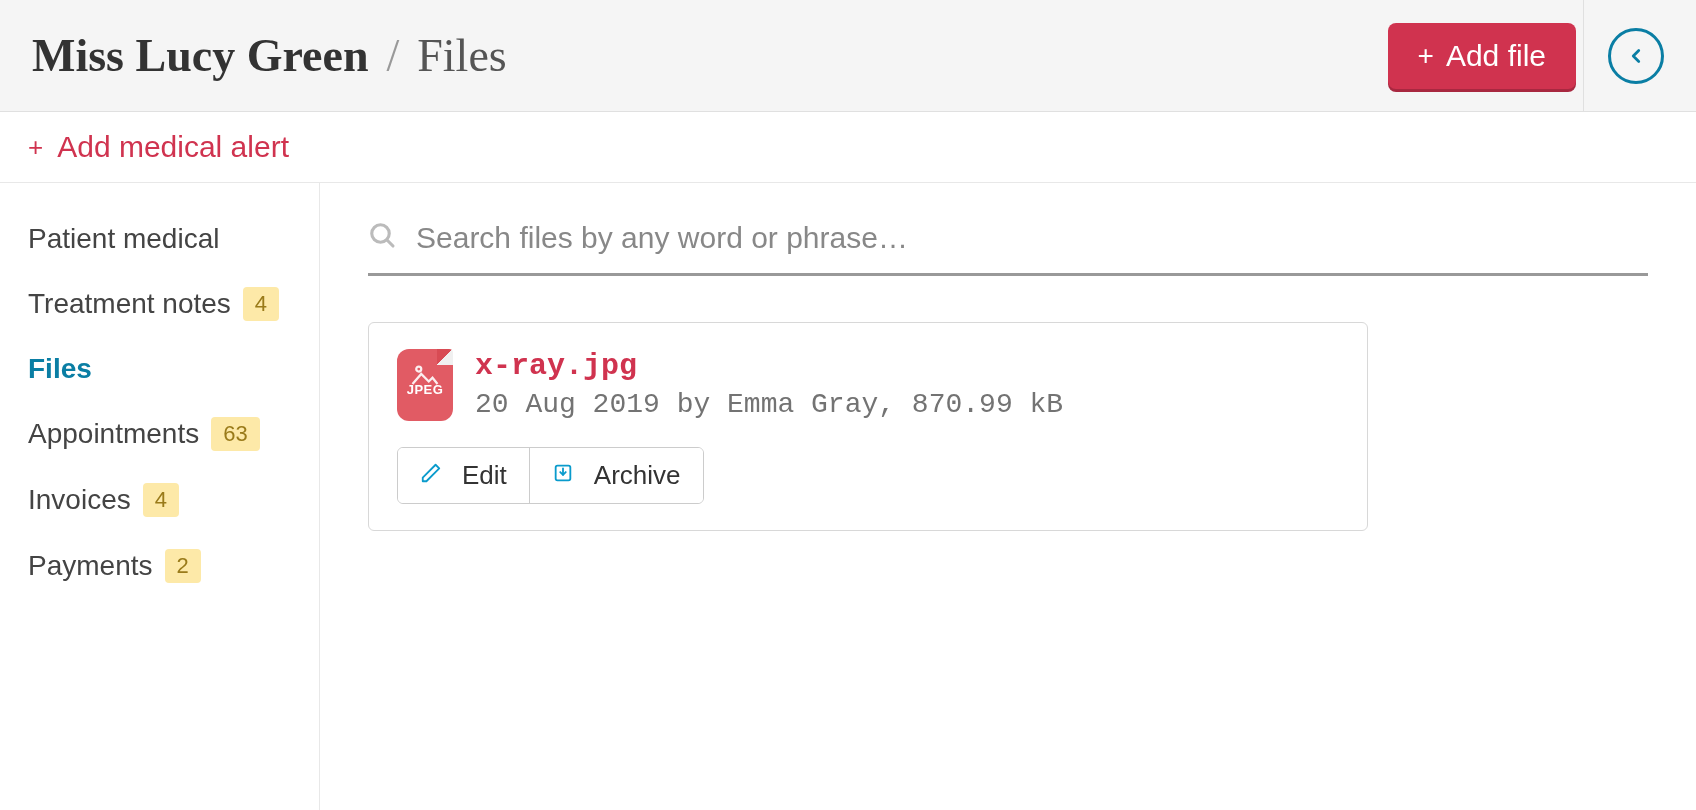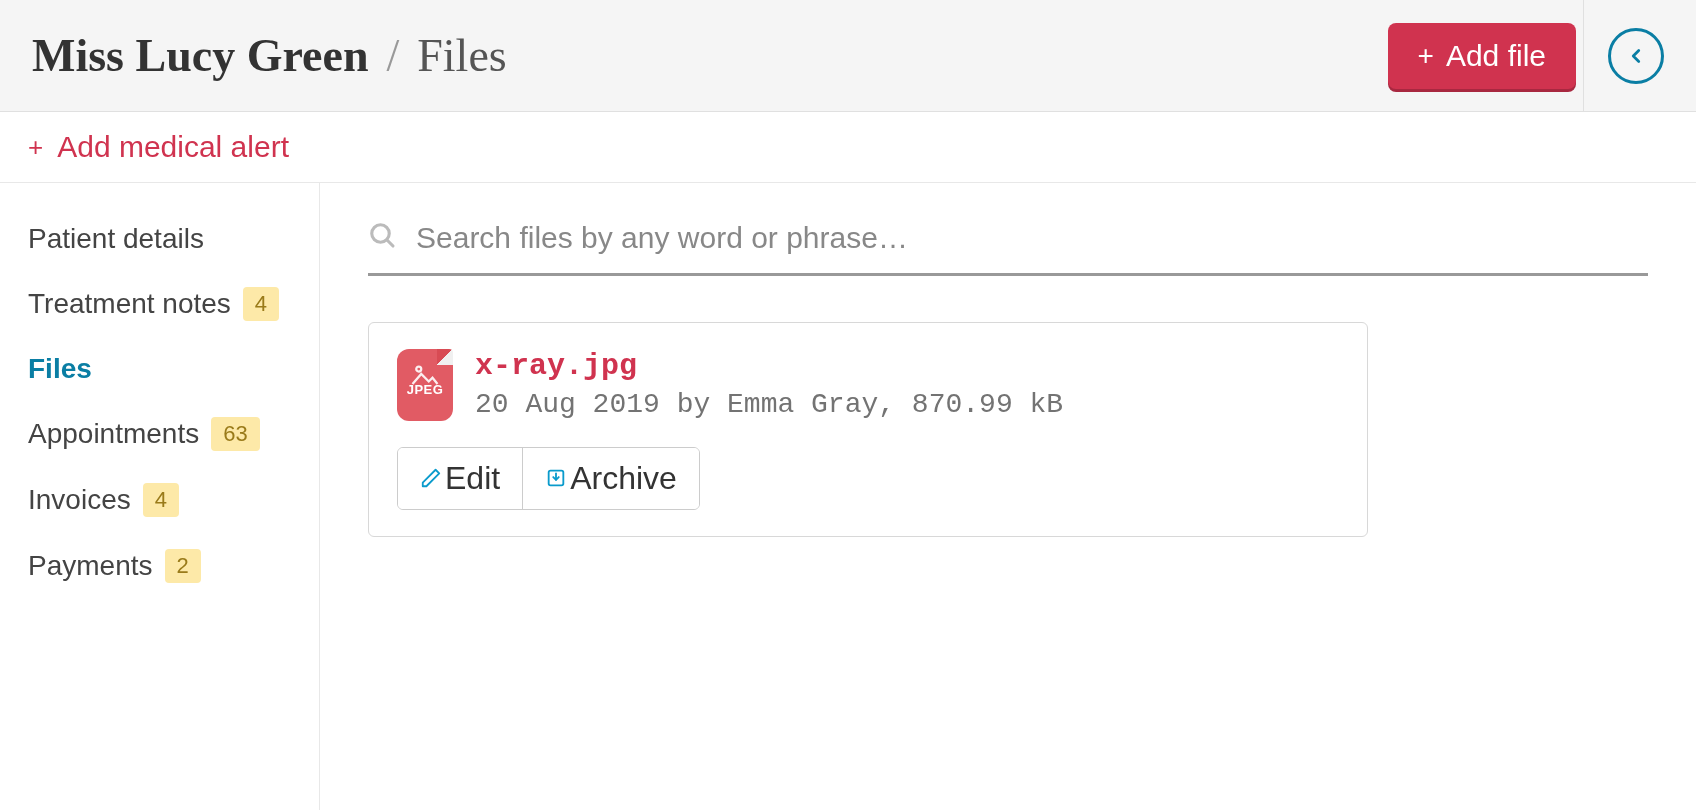--- a/index.html
+++ b/index.html
@@ -216,24 +216,24 @@
   .card-actions {
     display: inline-flex;
     border: 1px solid #ccc;
     border-radius: 6px;
     overflow: hidden;
   }
   .card-btn {
     background: #fff;
     border: none;
     padding: 12px 22px;
-    font-size: 32px;
+    font-size: 26px;
     color: #333;
     display: flex;
-    gap: 3px;
+    gap: 20px;
     cursor: pointer;
   }
   .card-btn + .card-btn {
     border-left: 1px solid #ccc;
   }
   .card-btn svg { width: 22px; height: 22px; }
   .card-btn .i-edit { color: #0a9bcc; }
   .card-btn .i-archive { color: #0a9bcc; }
 
   
@@ -274,21 +274,21 @@
   <button class="add-alert-link">
     <span class="plus-thin">+</span>
     <span>Add medical alert</span>
   </button>
 </div>
 
 <div class="body">
 
   <div class="sidebar">
     <div class="nav-item">
-      <span>Patient details</span>
+      <span>Patient medical</span>
     </div>
     <div class="nav-item">
       <span>Treatment notes</span>
       <span class="badge">4</span>
     </div>
     <div class="nav-item active">
       <span>Files</span>
     </div>
     <div class="nav-item">
       <span>Appointments</span>

